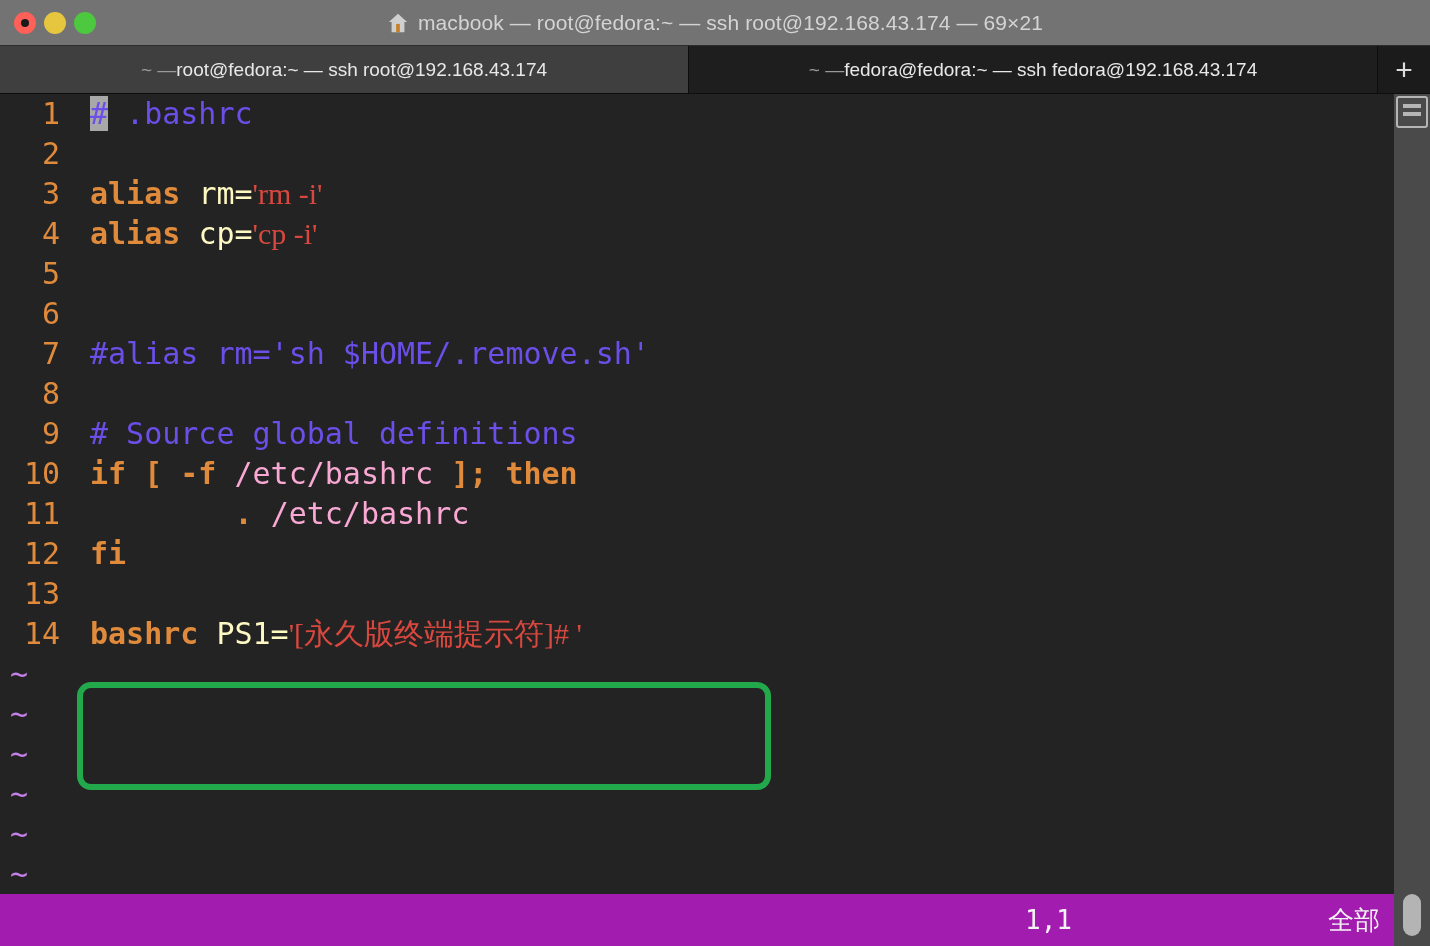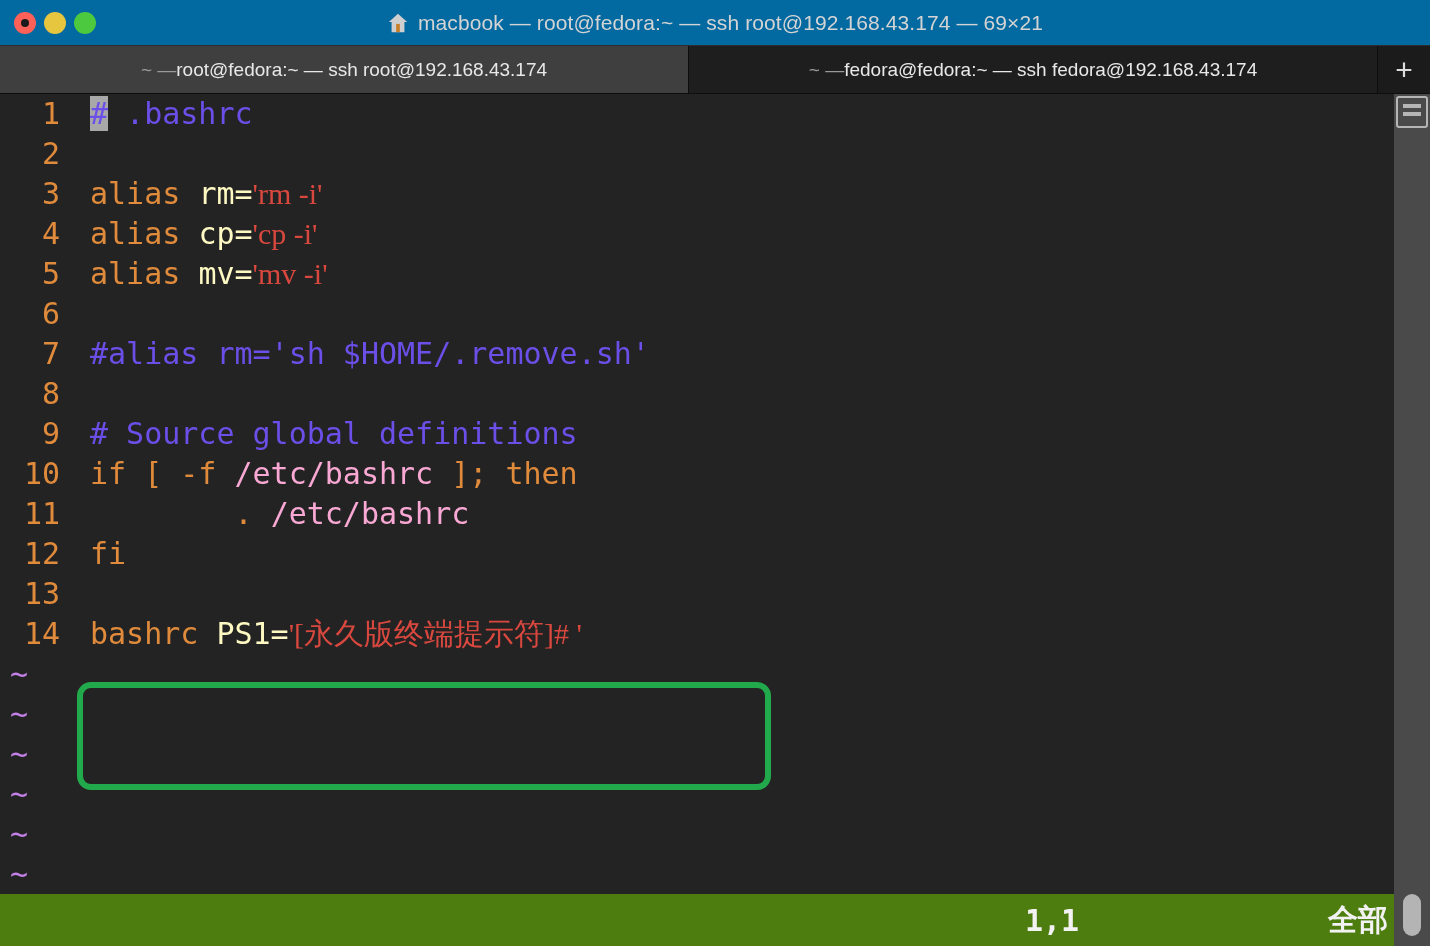--- a/index.html
+++ b/index.html
@@ -15,21 +15,21 @@
     position: relative;
     width: 1430px; height: 946px;
     background: #1d1d1d;
     display: flex; flex-direction: column;
   }
 
   
   #titlebar {
     position: relative;
     height: 46px; flex: 0 0 46px;
-    background: #0369a1;
+    background: #737373;
     border-bottom: 1px solid #2c2c2c;
     display: flex; align-items: center;
   }
   #traffic {
     position: absolute; left: 14px; top: 0; height: 46px;
     display: flex; align-items: center; gap: 8px;
   }
   .light { width: 22px; height: 22px; border-radius: 50%; display:block; position:relative; }
   .light.red    { background: #ff6058; }
   .light.red::after {
@@ -109,41 +109,40 @@
   .lnum {
     display: inline-block; width: 60px; text-align: right;
     color: #e08a3c; flex: 0 0 60px; padding-right: 0;
   }
   .ltext { padding-left: 30px; }
   .tilde-line { height: 40px; line-height: 40px; font-size: 30px; display:flex; align-items:center; }
   .tilde { display:inline-block; width:60px; text-align:left; padding-left:10px; color: #c481e8; flex:0 0 60px; }
 
   
   .c-comment { color: #6b4fe8; }
-  .c-kw      { color: #e08a3c; }
+  .c-kw      { color: #e08a3c; font-weight: bold; }
   .c-var     { color: #fef9c3; }
   .c-str     { color: #d9483f; font-family: Liberation Serif, serif; }
   .c-plain   { color: #f9a8d4; }
   .cursor    { background: #a8a8a8; color: #6b4fe8; }
 
   
   #annot {
     position: absolute;
     left: 77px; top: 588px; width: 694px; height: 108px;
     border: 6px solid #22a94b; border-radius: 14px;
     pointer-events: none;
   }
 
   
   #status {
     position: absolute; left: 0; right: 0; bottom: 0;
     height: 52px; display: flex; align-items: center;
-    font-size: 30px; color: #f2f2f2;
-    background: #4d7c0f;
-    font-weight: bold;
+    font-size: 26px; color: #f2f2f2;
+    background: #a21caf;
   }
   #status-pos { position: absolute; left: 1025px; }
   #status-scroll { position: absolute; left: 1288px; margin-left: 40px; }
 </style>
 </head>
 <body>
 
 <div id="window">
 
   <div id="titlebar">
@@ -174,21 +173,21 @@
     <div id="newtab">+</div>
   </div>
 
   <div id="body-wrap">
     <div id="term">
       <div id="code">
           <div class="line"><span class="lnum">1</span><span class="ltext"><span class="cursor">#</span><span class="c-comment"> .bashrc</span></span></div>
           <div class="line"><span class="lnum">2</span><span class="ltext"></span></div>
           <div class="line"><span class="lnum">3</span><span class="ltext"><span class="c-kw">alias </span><span class="c-var">rm=</span><span class="c-str">'rm -i'</span></span></div>
           <div class="line"><span class="lnum">4</span><span class="ltext"><span class="c-kw">alias </span><span class="c-var">cp=</span><span class="c-str">'cp -i'</span></span></div>
-          <div class="line"><span class="lnum">5</span><span class="ltext"><span class="c-kw">alias </span><span class="c-var">mv=</span><span class="c-str">'mv -i'</span></span></div>
+          <div class="line"><span class="lnum">5</span></div>
           <div class="line"><span class="lnum">6</span><span class="ltext"></span></div>
           <div class="line"><span class="lnum">7</span><span class="ltext"><span class="c-comment">#alias rm='sh $HOME/.remove.sh'</span></span></div>
           <div class="line"><span class="lnum">8</span><span class="ltext"></span></div>
           <div class="line"><span class="lnum">9</span><span class="ltext"><span class="c-comment"># Source global definitions</span></span></div>
           <div class="line"><span class="lnum">10</span><span class="ltext"><span class="c-kw">if [ -f </span><span class="c-plain">/etc/bashrc</span><span class="c-kw"> ]; then</span></span></div>
           <div class="line"><span class="lnum">11</span><span class="ltext"><span class="c-kw">        . </span><span class="c-plain">/etc/bashrc</span></span></div>
           <div class="line"><span class="lnum">12</span><span class="ltext"><span class="c-kw">fi</span></span></div>
           <div class="line"><span class="lnum">13</span><span class="ltext"></span></div>
           <div class="line"><span class="lnum">14</span><span class="ltext"><span class="c-kw">bashrc </span><span class="c-var">PS1=</span><span class="c-str">'[永久版终端提示符]# '</span></span></div>
         </div>

